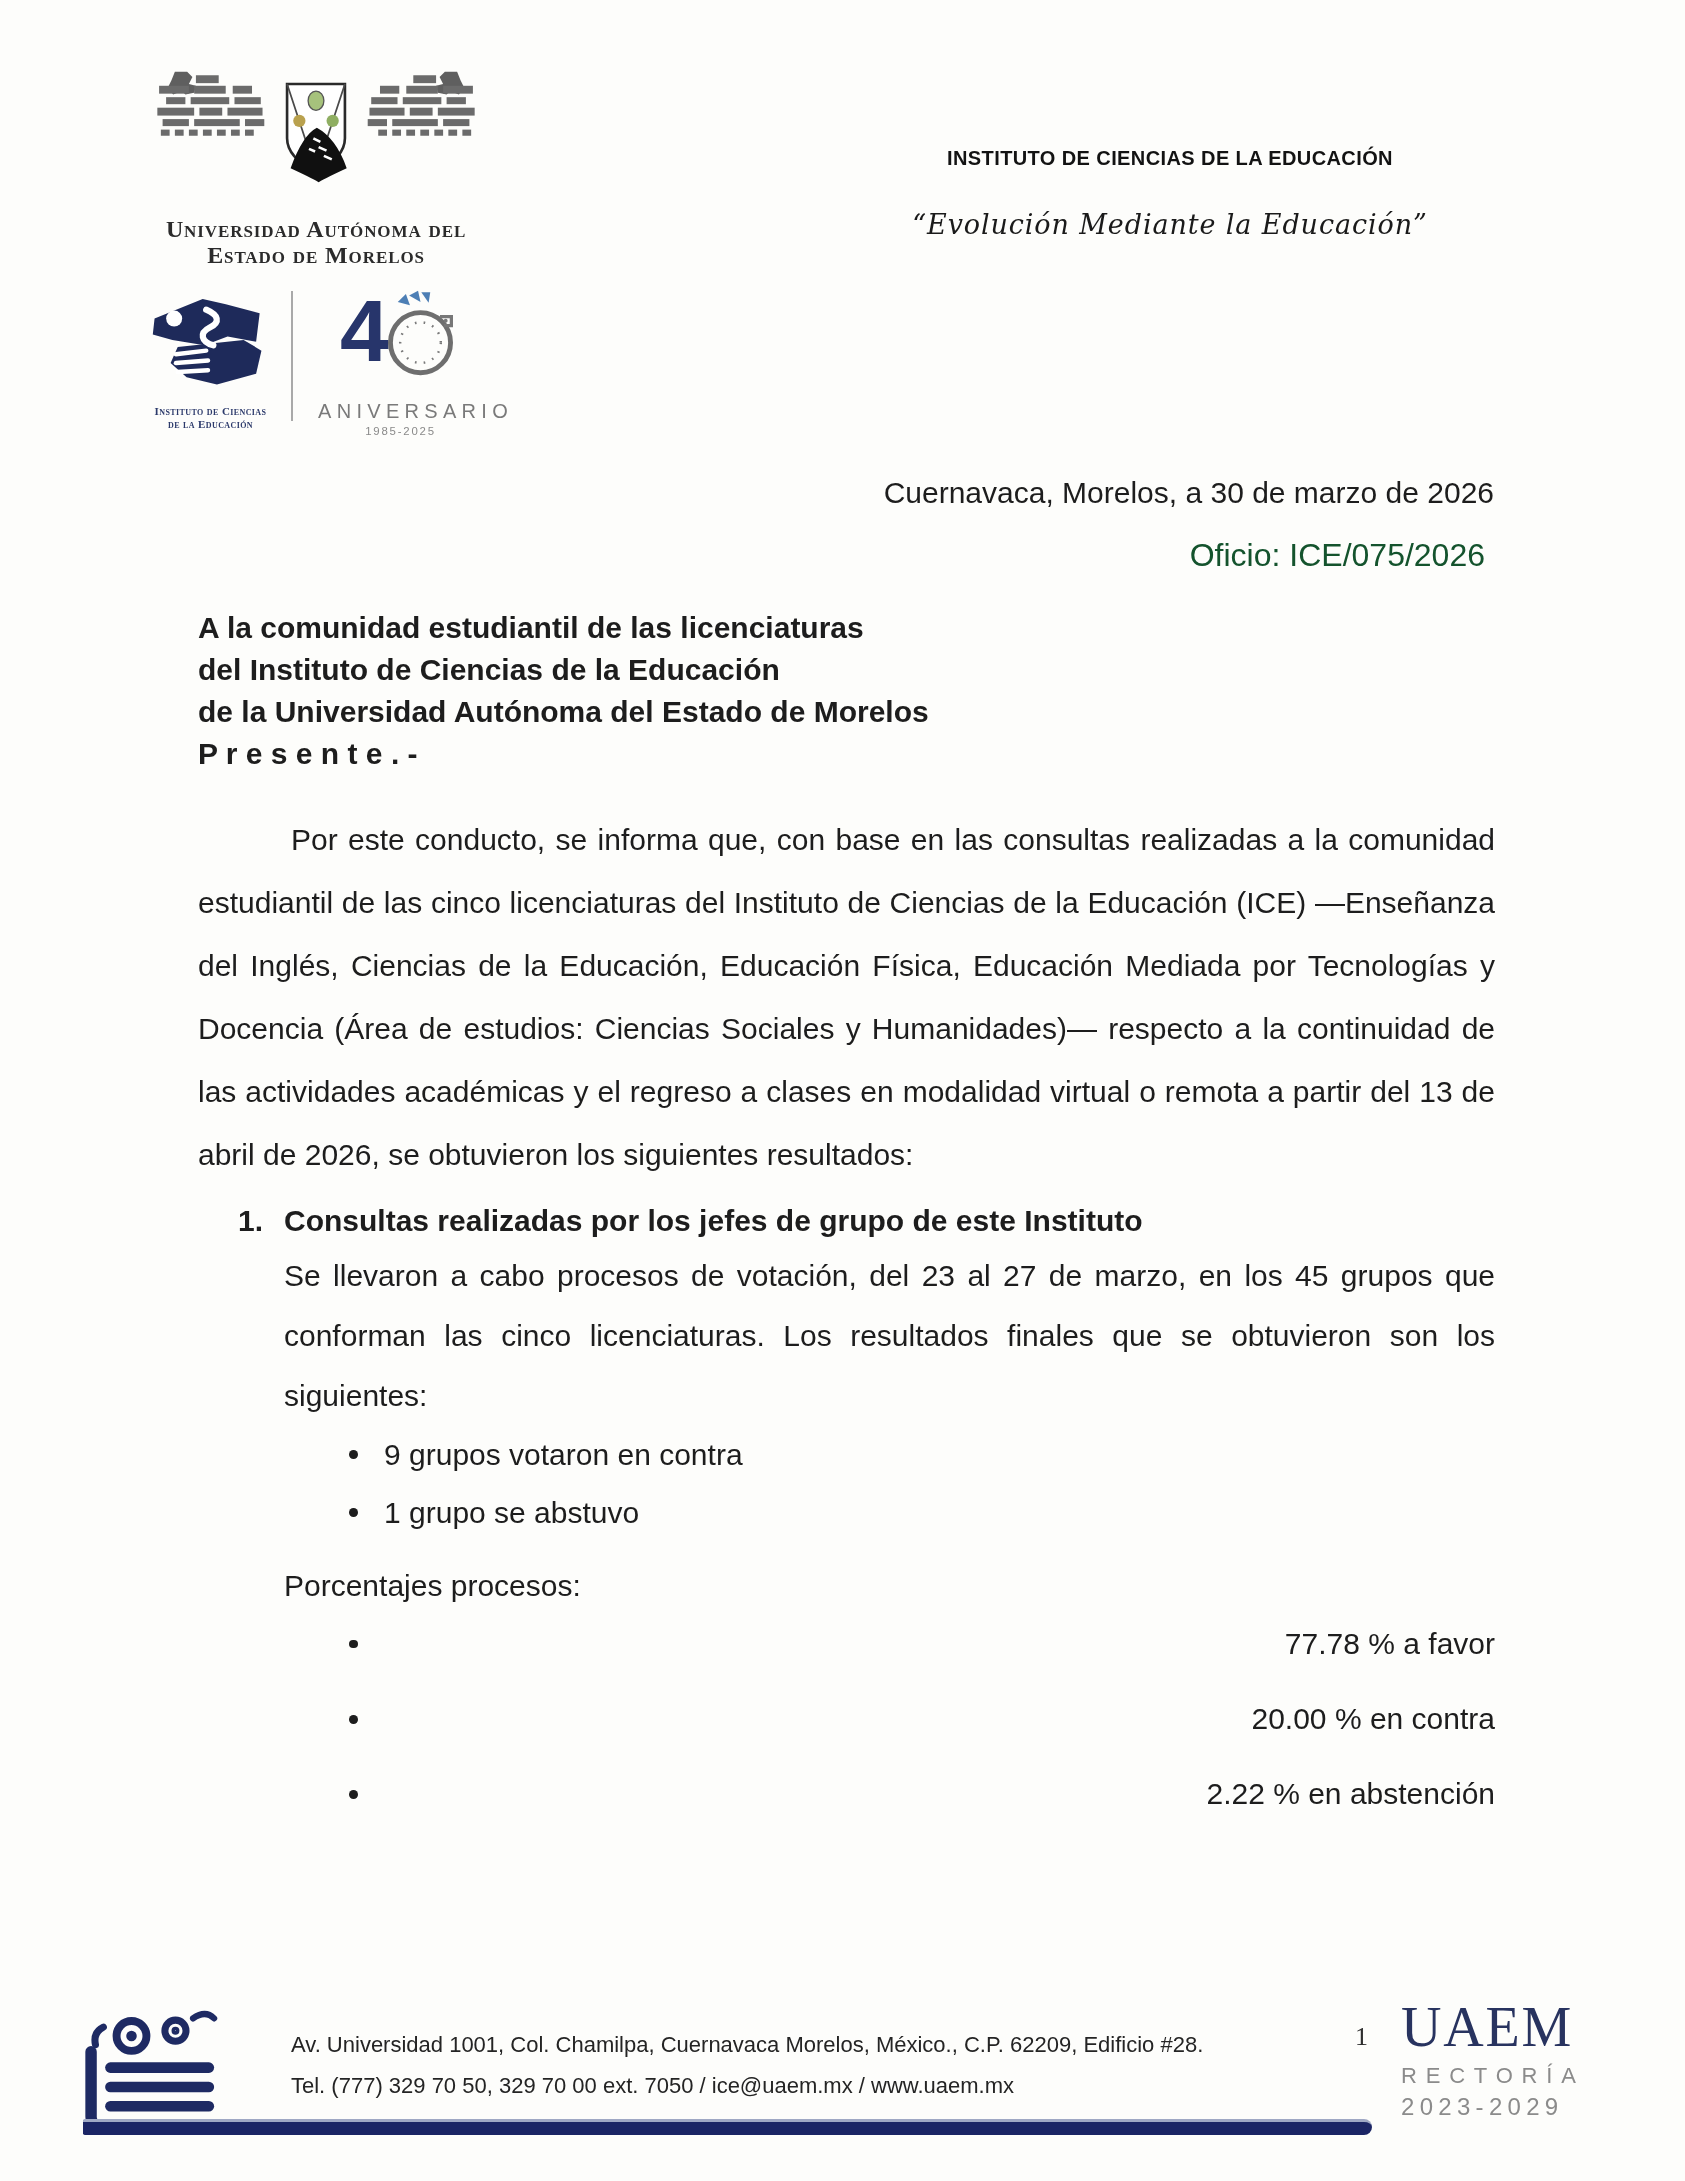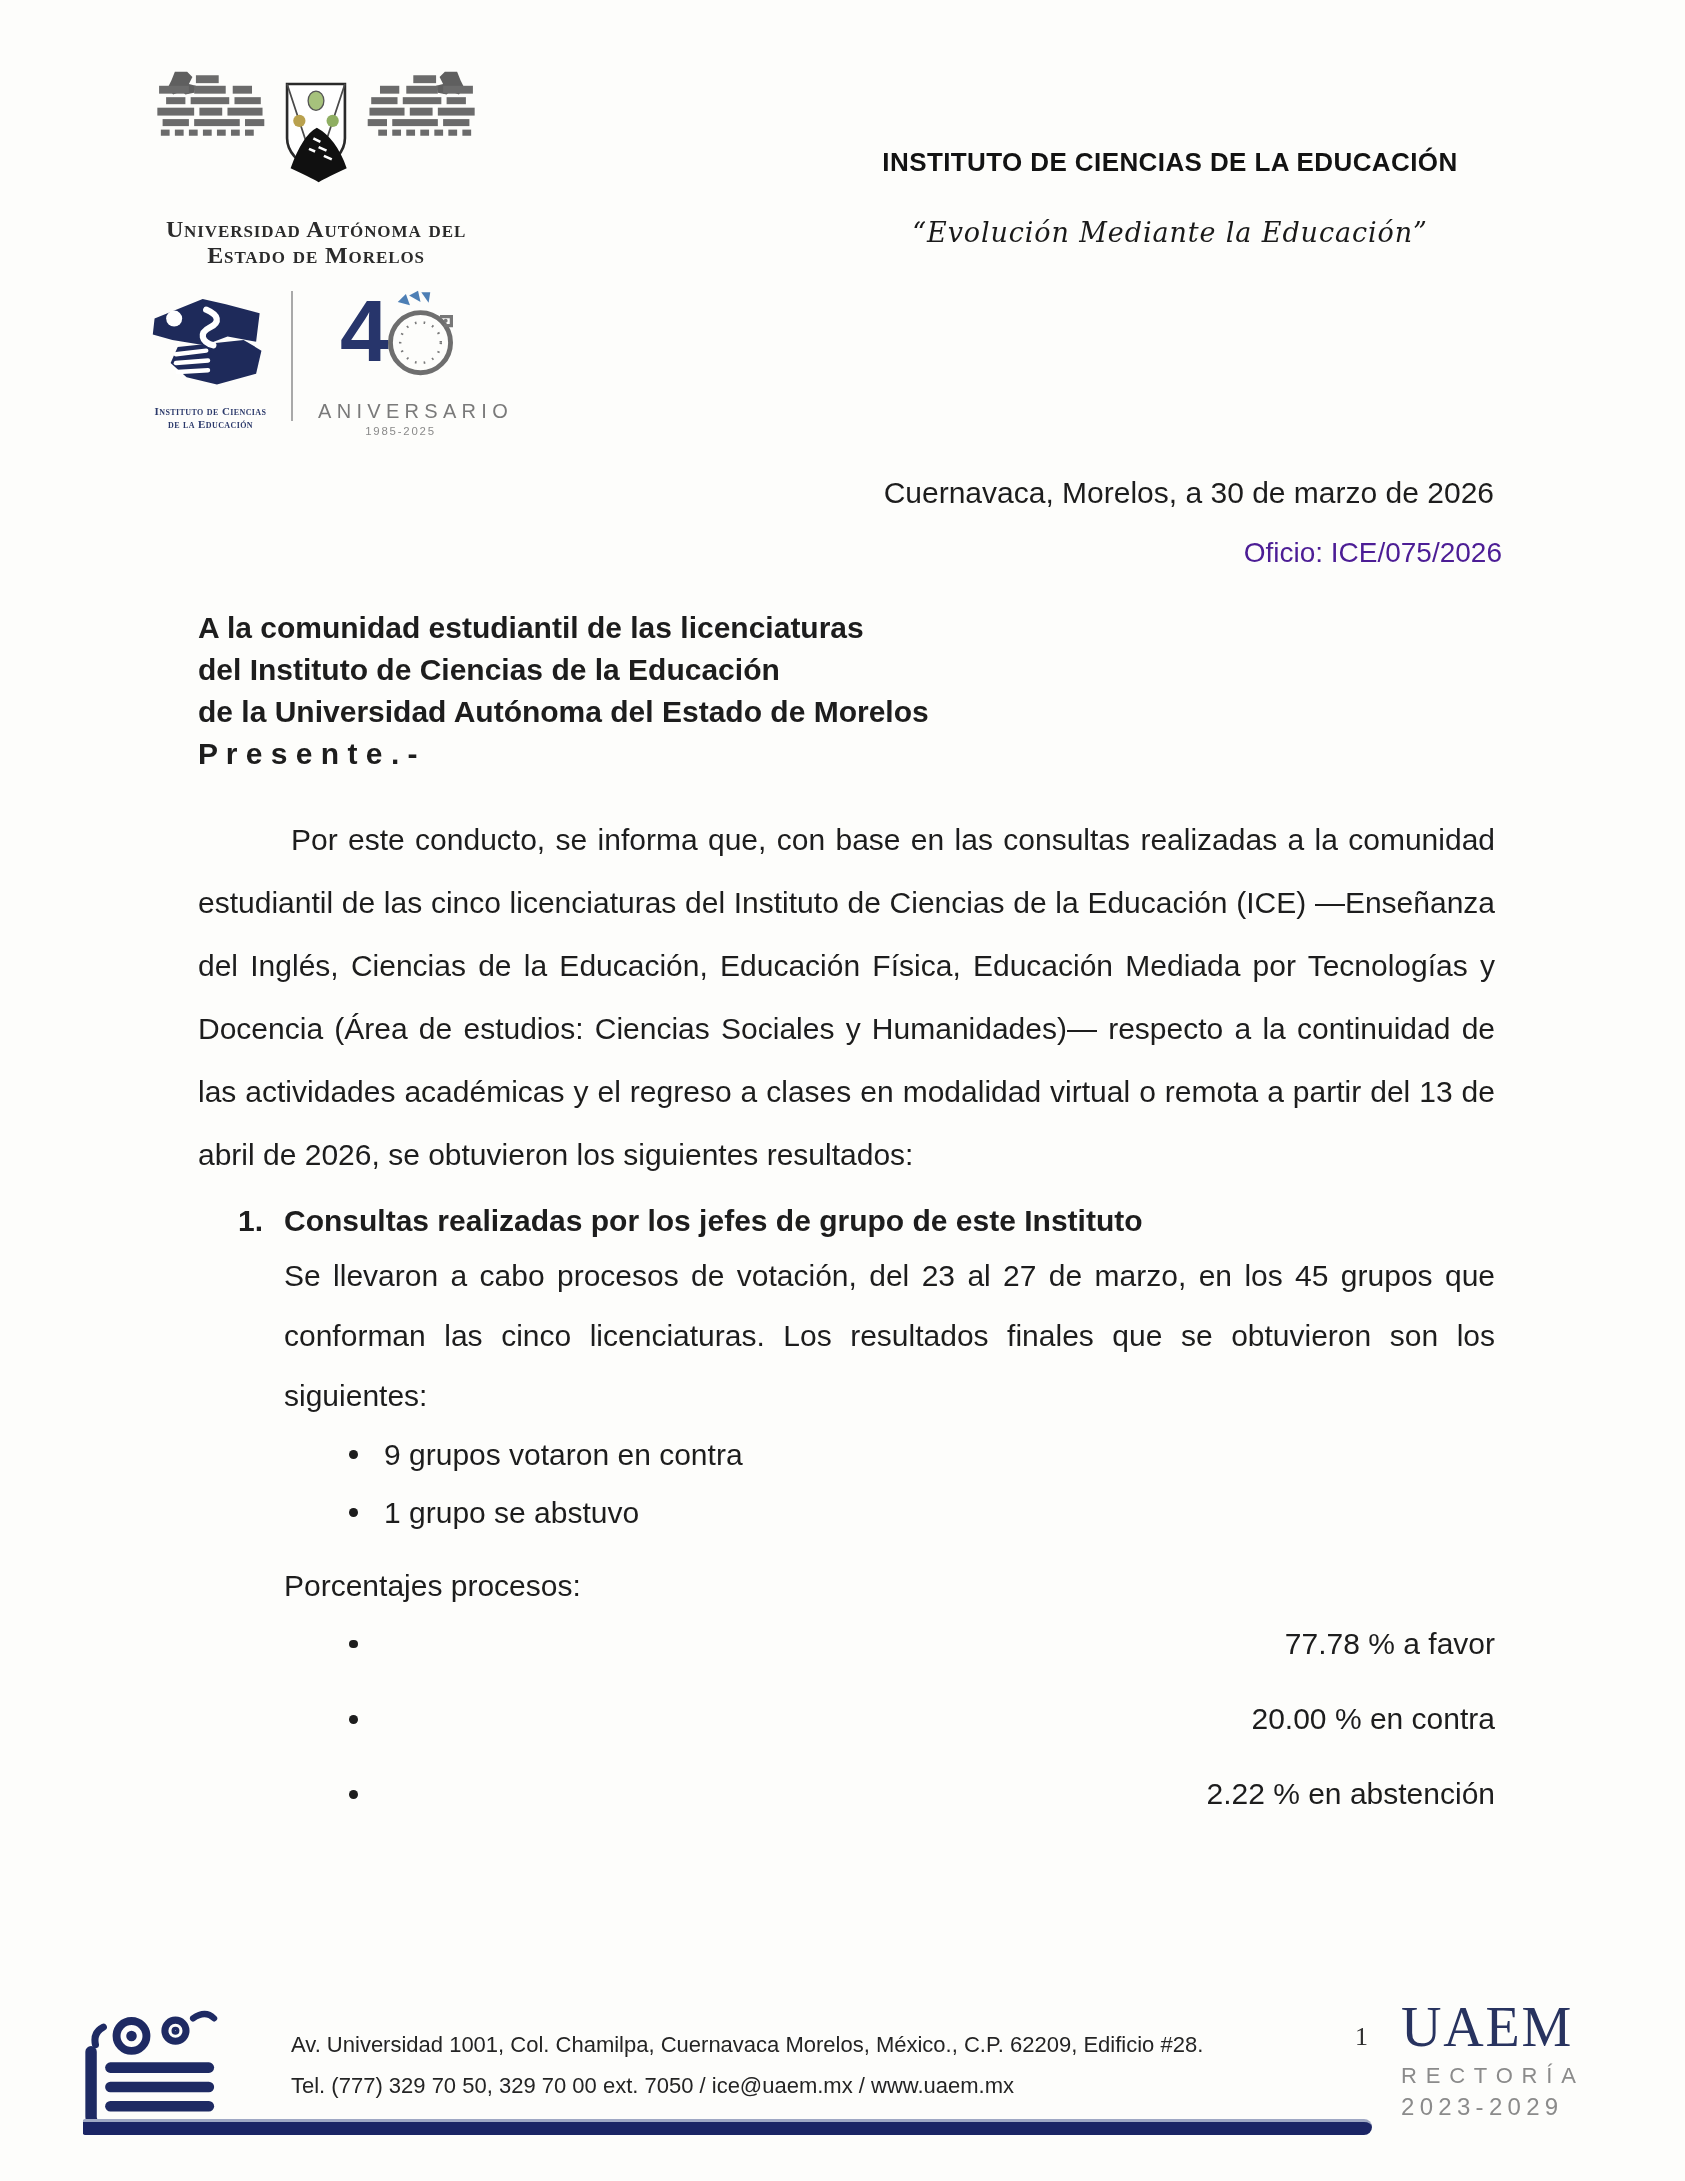--- a/index.html
+++ b/index.html
@@ -26,28 +26,28 @@
   .anniv{position:absolute;left:169px;top:0;width:165px;text-align:center;}
   .anniv-row{display:flex;align-items:flex-start;justify-content:center;height:88px;}
   .anniv-digit{
     font-family:"Liberation Sans",sans-serif;font-weight:800;font-size:88px;
     line-height:84px;color:#27356b;letter-spacing:-3.5px;margin-right:-5.3px;
   }
   .anniv-label{margin-top:23px;font-size:20px;letter-spacing:5.3px;color:#7a7a7a;font-weight:400;}
   .anniv-years{margin-top:1.8px;font-size:11.4px;letter-spacing:1.8px;color:#8a8a8a;}
   
   .header-right{position:absolute;left:821px;top:147px;width:698px;text-align:center;}
-  .inst-title{font-weight:bold;font-size:26px;letter-spacing:0.4px;color:#131313;}
+  .inst-title{font-weight:bold;font-size:20px;letter-spacing:0.4px;color:#131313;}
   .slogan{
     margin-top:39px;font-family:"DejaVu Serif",serif;font-style:italic;
     font-size:27px;color:#1a1a1a;letter-spacing:0.9px;
   }
   
   .date-line{position:absolute;right:191px;top:476px;font-size:30px;color:#1d1d1d;text-align:right;}
-  .oficio-line{position:absolute;right:183px;top:537px;font-size:28px;color:#4c1d95;}
+  .oficio-line{position:absolute;right:200px;top:537px;font-size:32px;color:#14532d;}
   
   .content{position:absolute;left:198px;top:607px;width:1297px;font-size:30px;}
   .addressee{font-weight:bold;line-height:42px;margin:0 0 33px 0;}
   .intro{
     text-align:justify;line-height:63px;text-indent:93px;margin:0 0 8.8px 0;
   }
   .item1{position:relative;margin-left:86px;}
   .item1-number{position:absolute;left:-46px;top:0;font-weight:bold;line-height:51px;}
   .item1-title{font-weight:bold;line-height:51px;}
   .item1-body{text-align:justify;line-height:60px;margin:0;}

